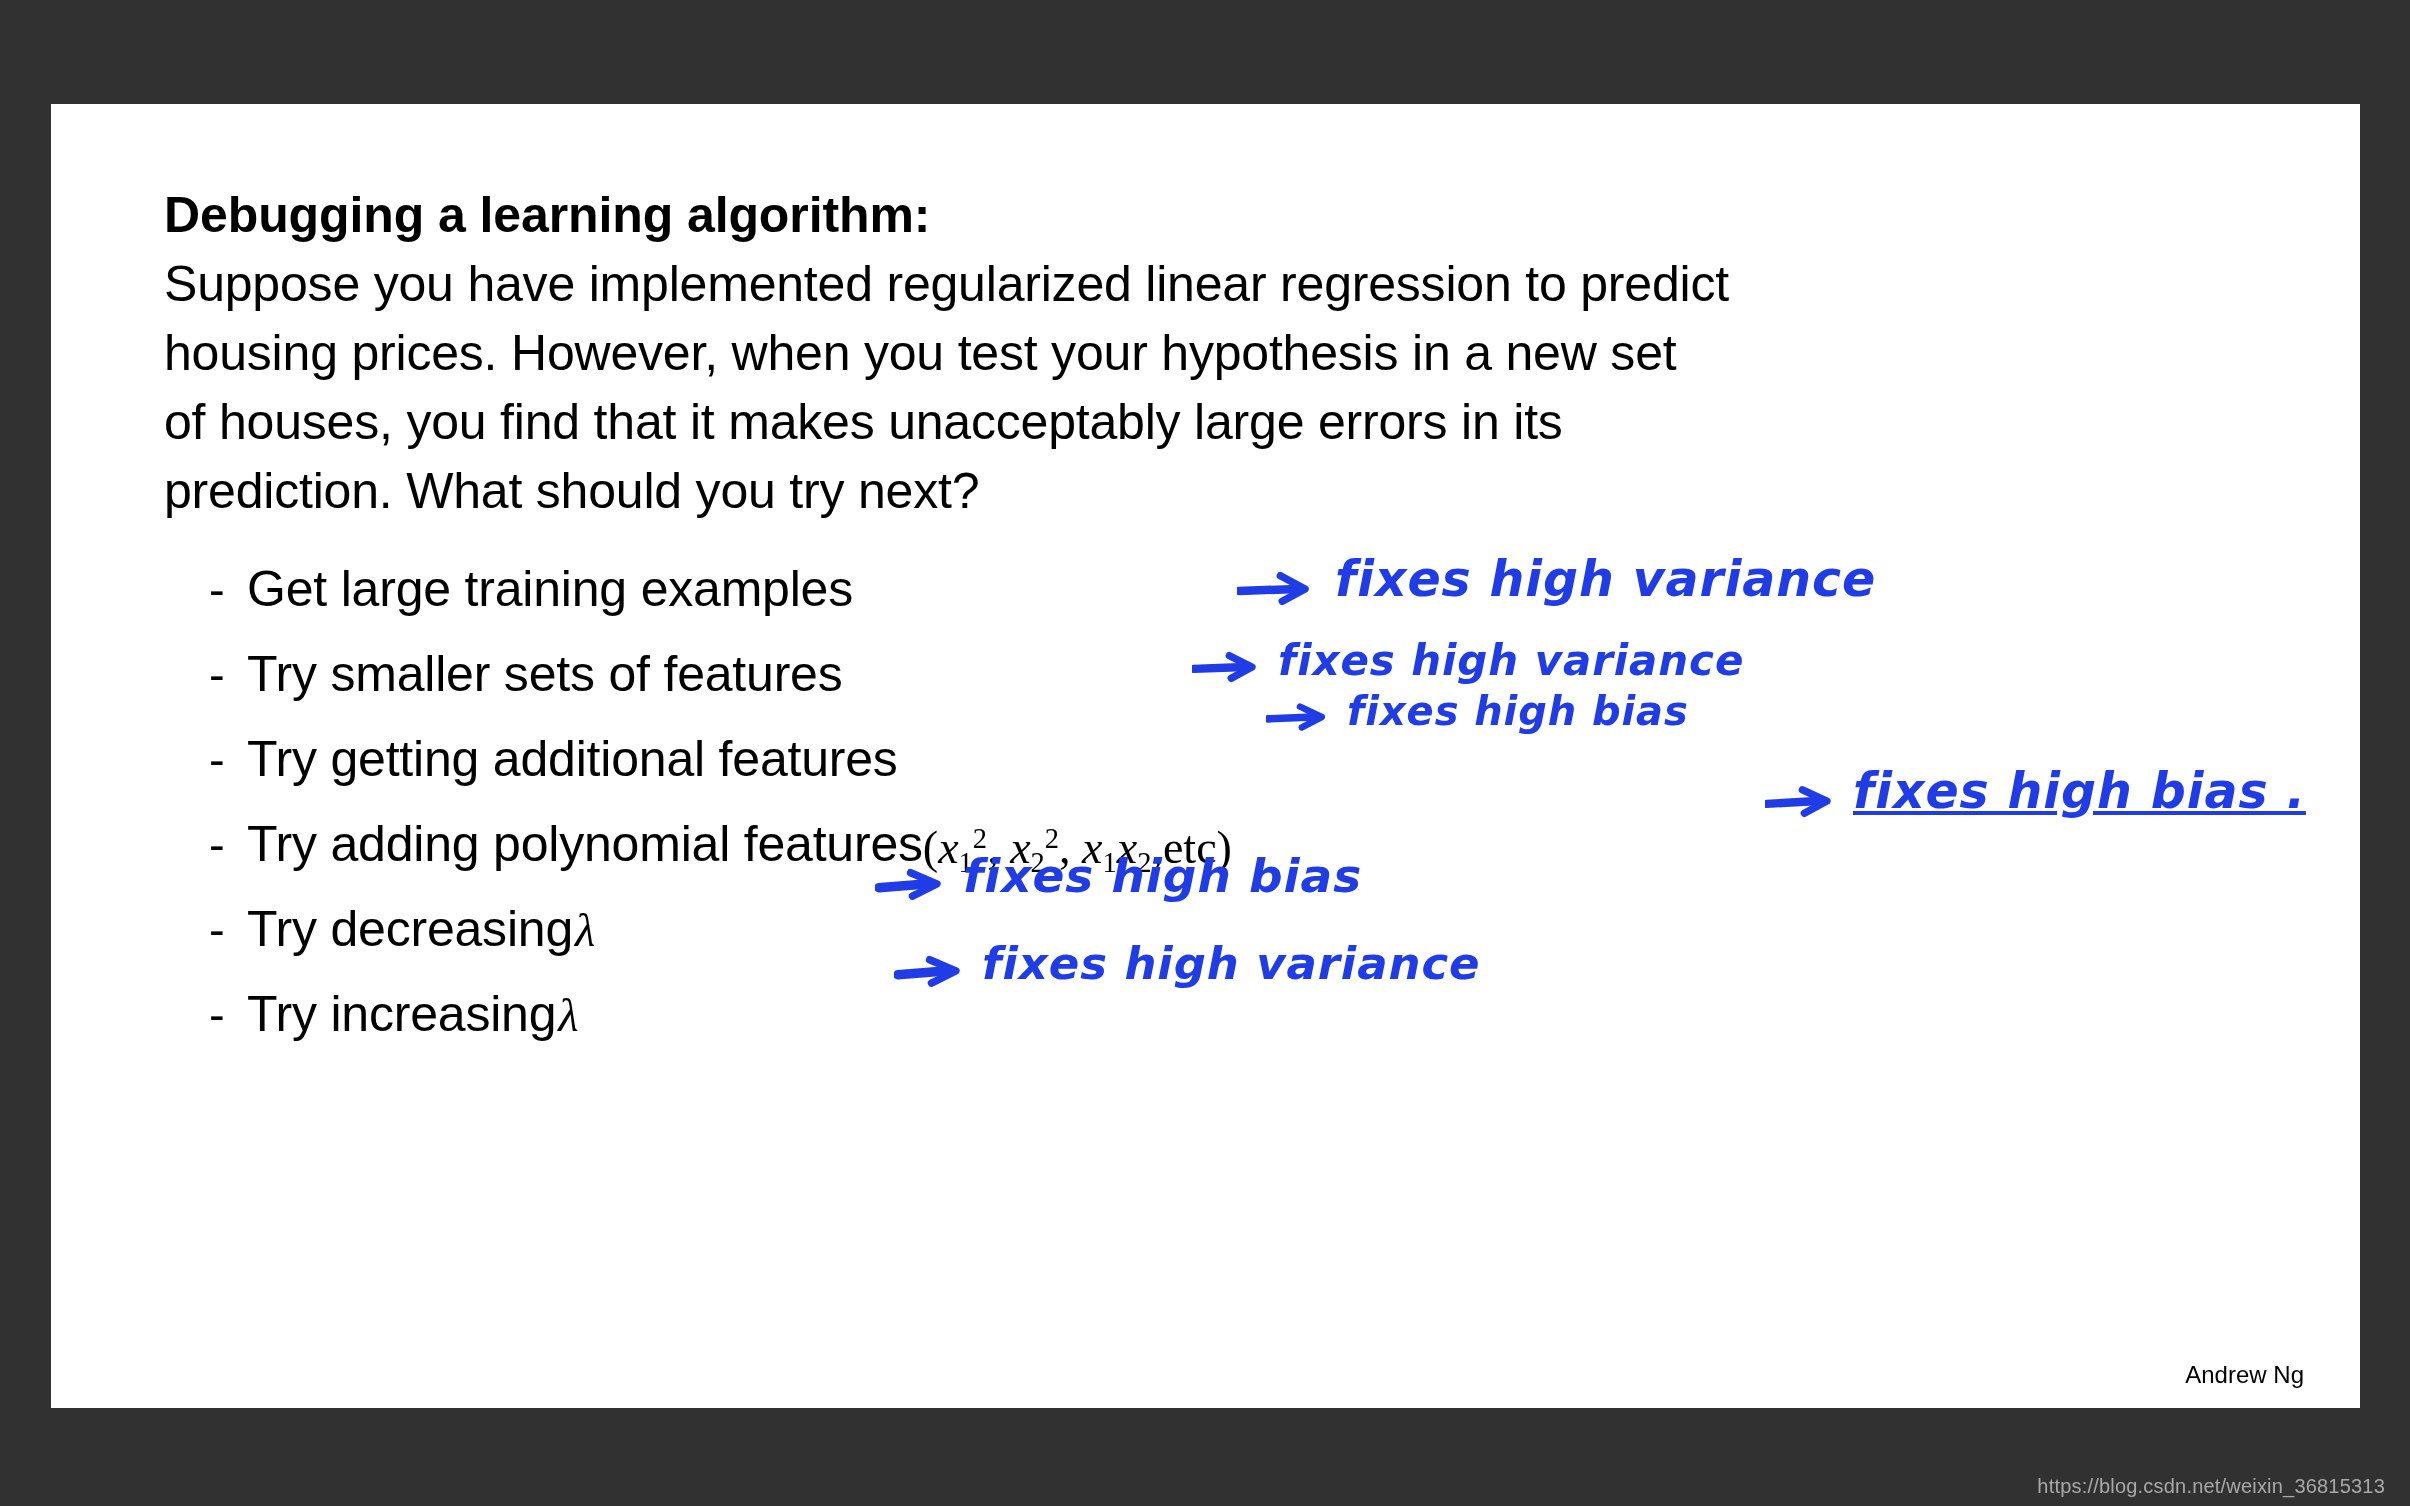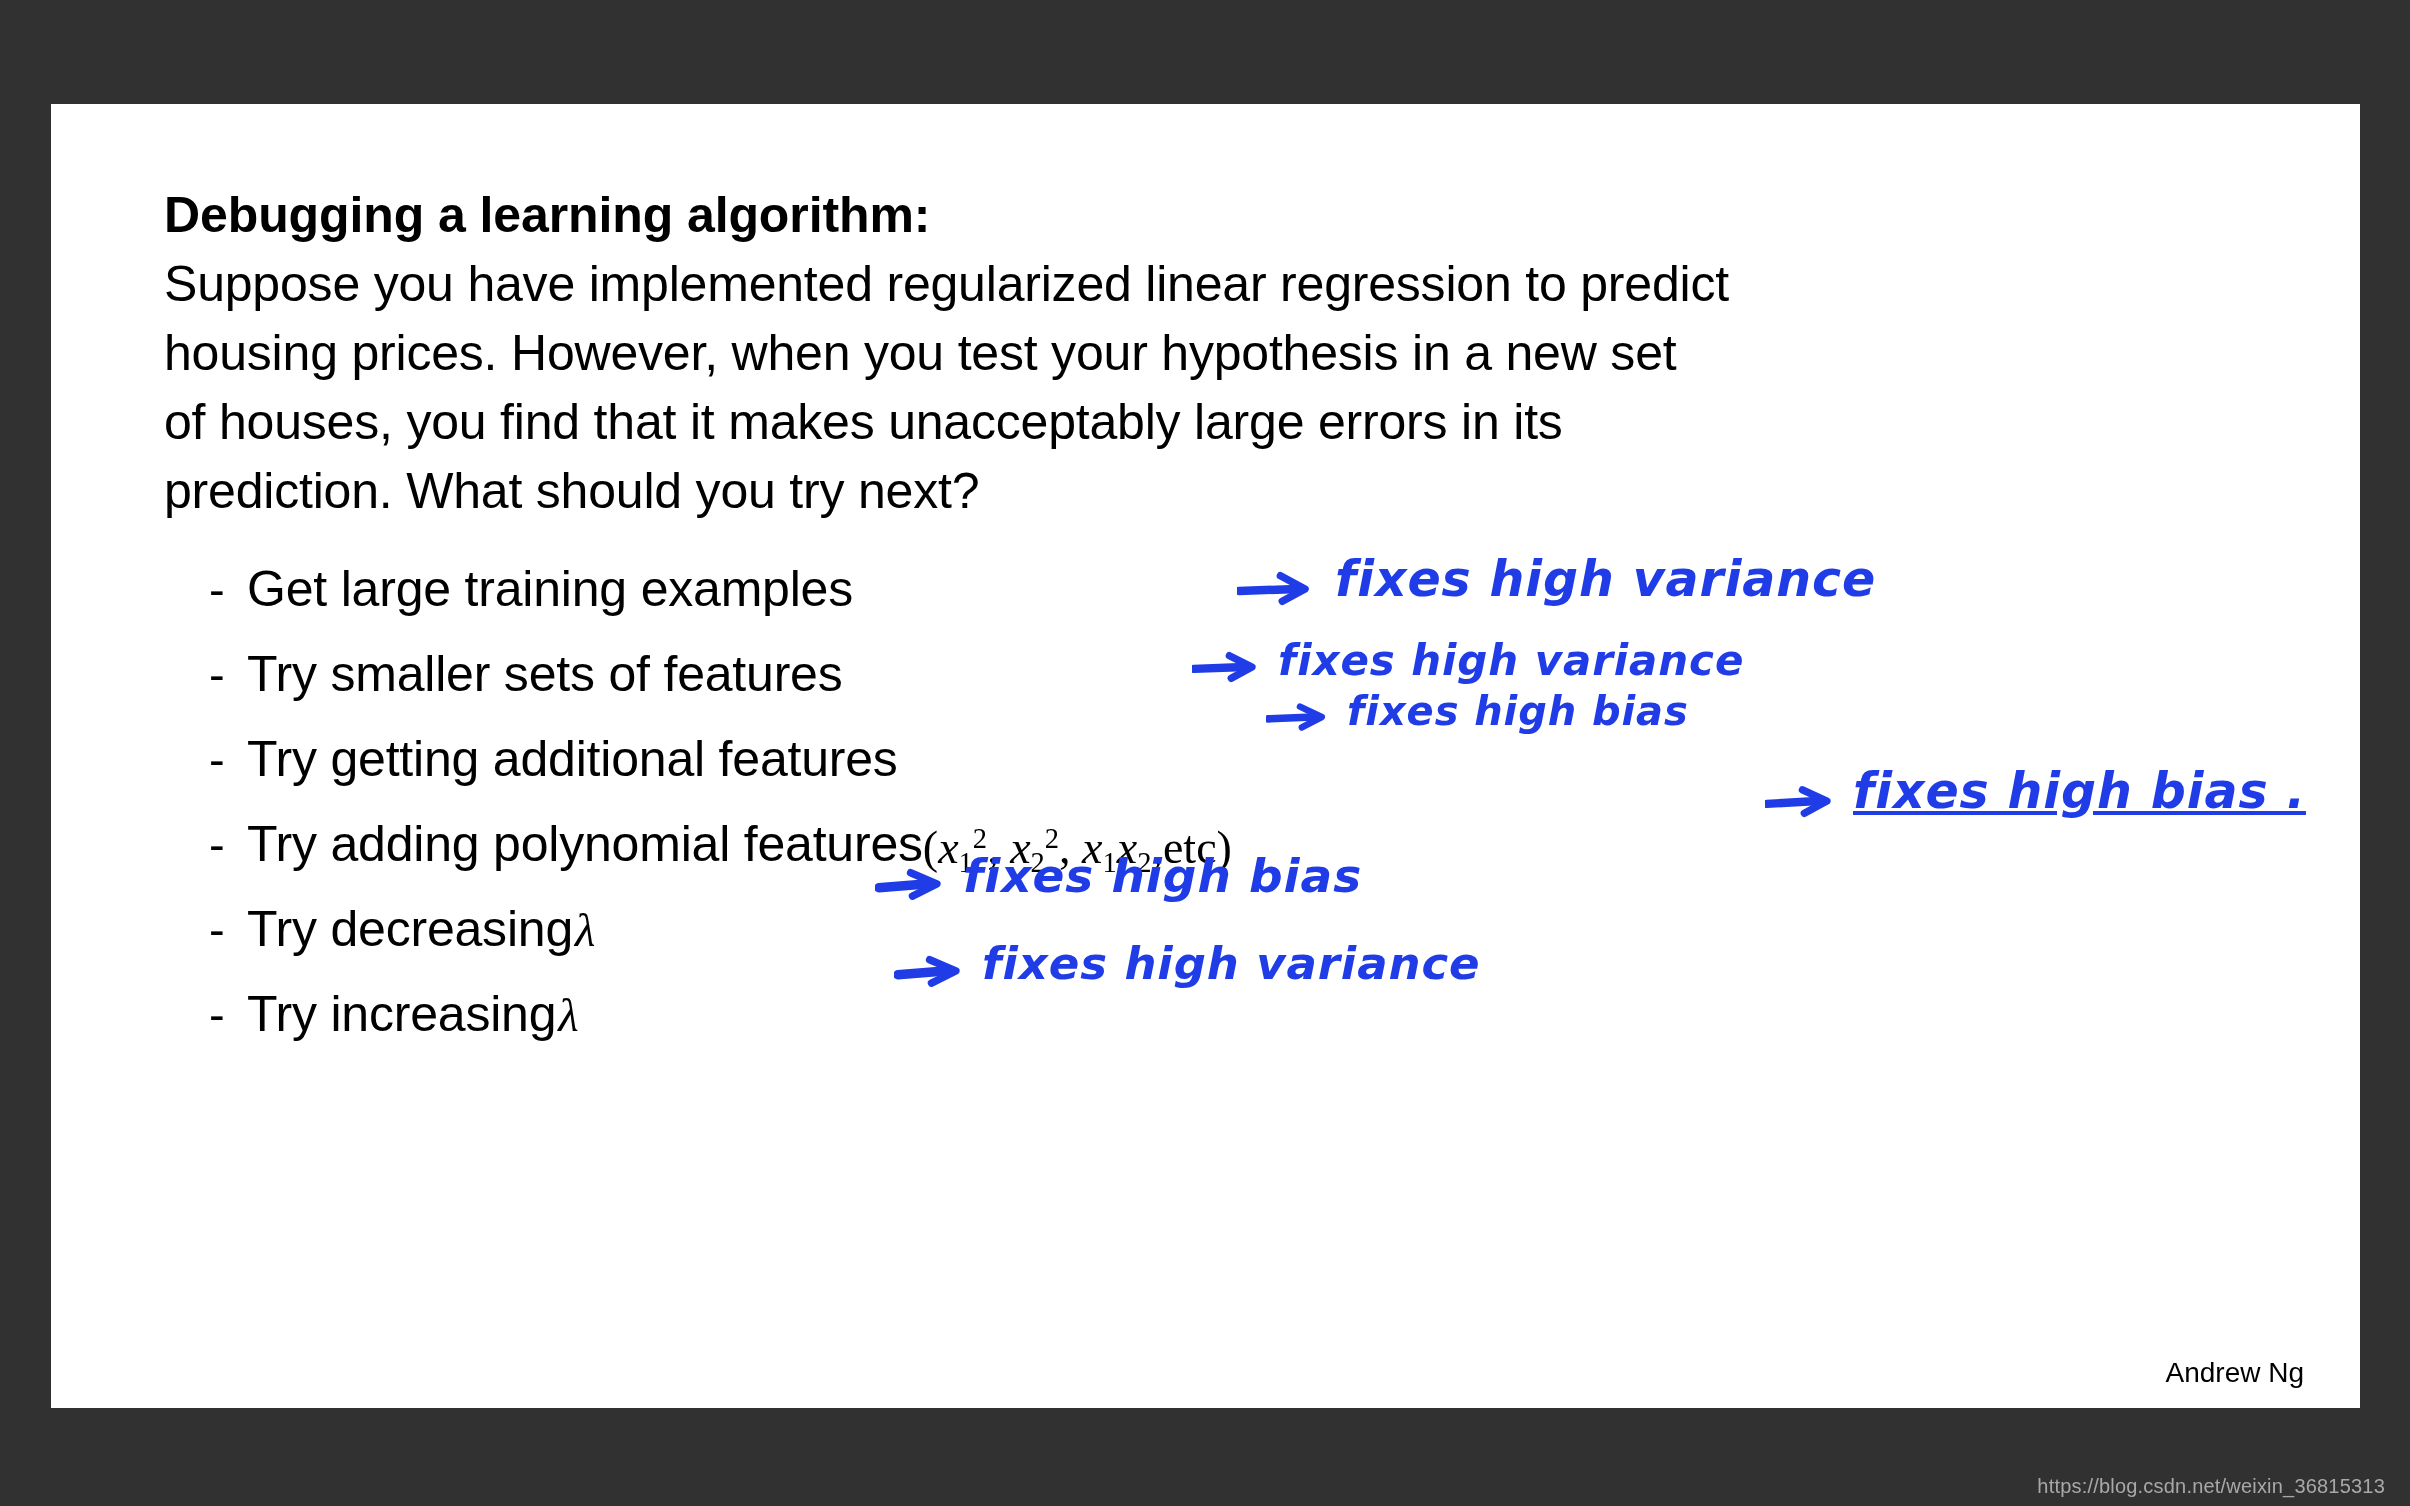--- a/index.html
+++ b/index.html
@@ -125,21 +125,21 @@
     display: inline-block;
     margin-right: 13px;
   }
   .ann .arrow svg { display: block; }
 
   
   #author-footer {
     position: absolute;
     right: 56px;
     bottom: 19px;
-    font-size: 28px;
+    font-size: 24px;
     color: #000;
     font-family: "Liberation Sans", sans-serif;
   }
 
   
   #watermark {
     position: absolute;
     right: 26px;
     bottom: 9.4px;
     font-size: 20px;

